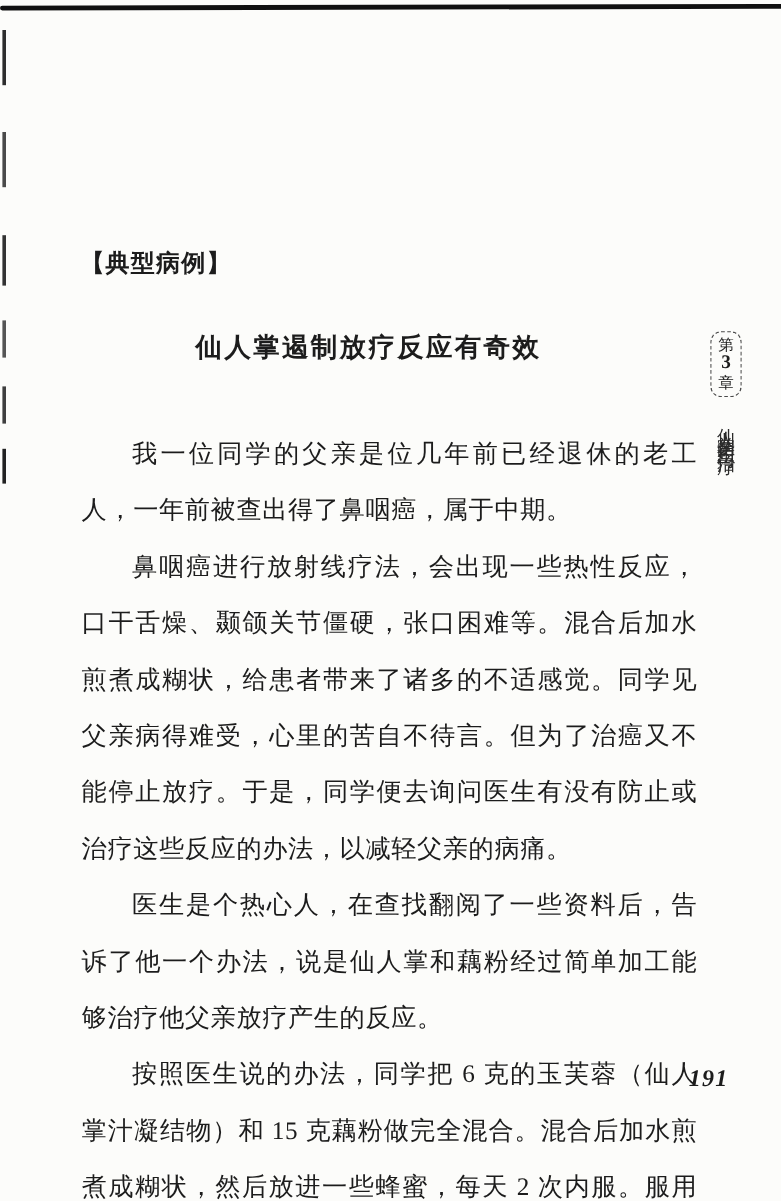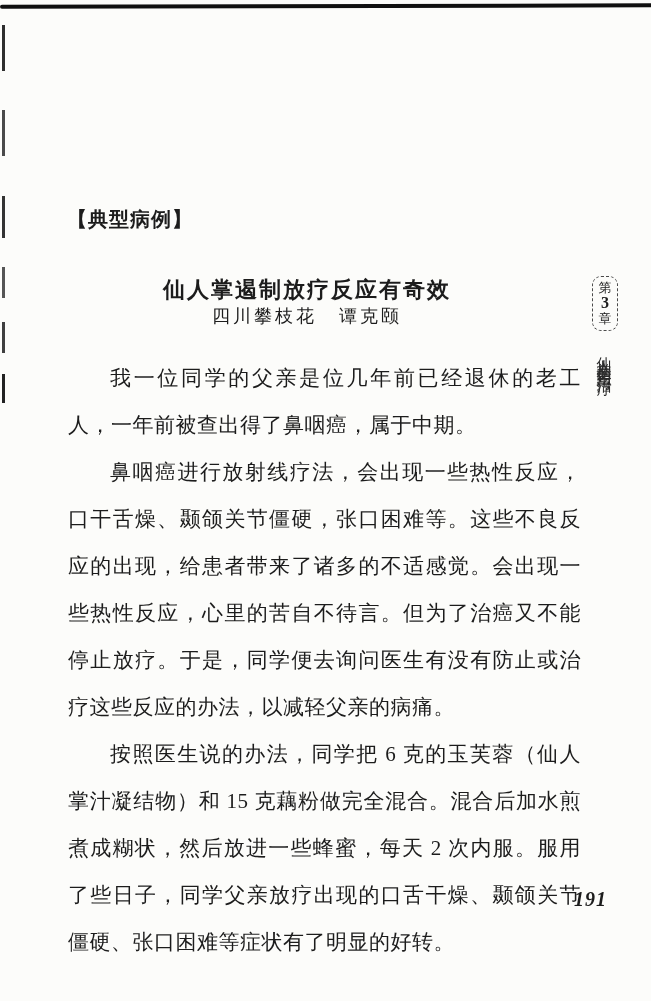--- a/index.html
+++ b/index.html
@@ -119,27 +119,25 @@
   <div class="edge-mark m2"></div>
   <div class="edge-mark m3"></div>
   <div class="edge-mark m4"></div>
   <div class="edge-mark m5"></div>
   <div class="edge-mark m6"></div>
 
   <div class="section-header">【典型病例】</div>
 
   <h1 class="article-title">仙人掌遏制放疗反应有奇效</h1>
 
-  <div class="byline">
-    <span>四川攀枝花</span><span class="sep"></span><span>谭克颐</span>
-  </div>
 
   <div class="body-text">
     <p>我一位同学的父亲是位几年前已经退休的老工人，一年前被查出得了鼻咽癌，属于中期。</p>
-    <p>鼻咽癌进行放射线疗法，会出现一些热性反应，口干舌燥、颞颌关节僵硬，张口困难等。这些不良反应的出现，给患者带来了诸多的不适感觉。会出现一些热性反应，心里的苦自不待言。但为了治癌又不能停止放疗。于是，同学便去询问医生有没有防止或治疗这些反应的办法，以减轻父亲的病痛。</p>
+    <p>鼻咽癌进行放射线疗法，会出现一些热性反应，口干舌燥、颞颌关节僵硬，张口困难等。混合后加水煎煮成糊状，给患者带来了诸多的不适感觉。同学见父亲病得难受，心里的苦自不待言。但为了治癌又不能停止放疗。于是，同学便去询问医生有没有防止或治疗这些反应的办法，以减轻父亲的病痛。</p>
+    <p>医生是个热心人，在查找翻阅了一些资料后，告诉了他一个办法，说是仙人掌和藕粉经过简单加工能够治疗他父亲放疗产生的反应。</p>
     <p>按照医生说的办法，同学把 6 克的玉芙蓉（仙人掌汁凝结物）和 15 克藕粉做完全混合。混合后加水煎煮成糊状，然后放进一些蜂蜜，每天 2 次内服。服用了些日子，同学父亲放疗出现的口舌干燥、颞颌关节僵硬、张口困难等症状有了明显的好转。</p>
   </div>
 
   <div class="chapter-tab">
     <div class="chapter-box">
       <span class="zh">第</span>
       <span class="num">3</span>
       <span class="zh">章</span>
     </div>
     <div class="chapter-title">仙人掌的药用与治疗</div>

